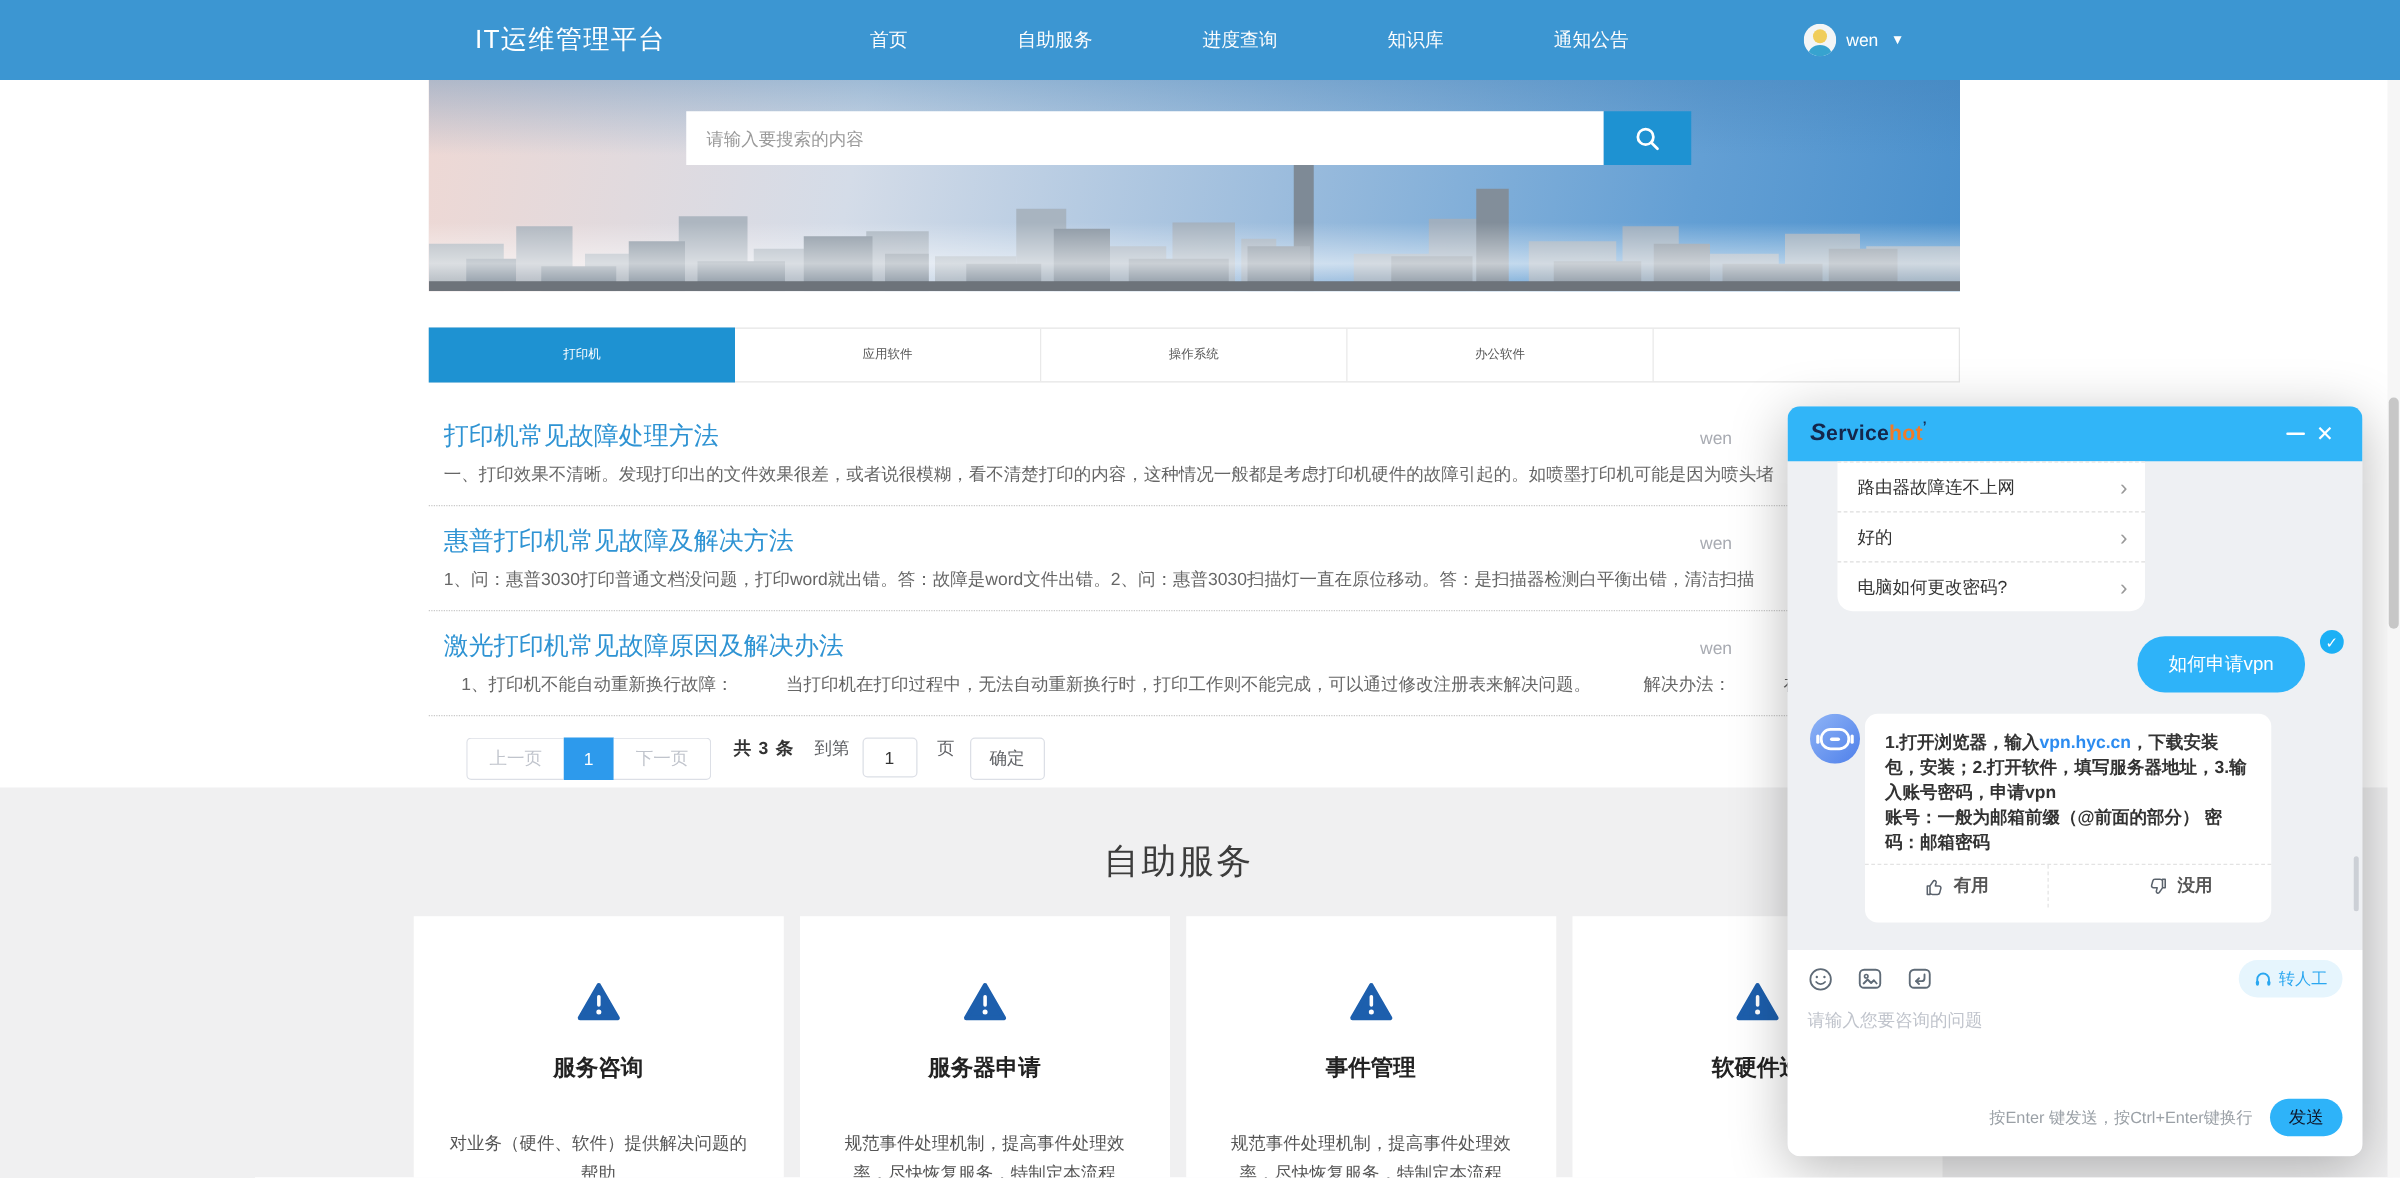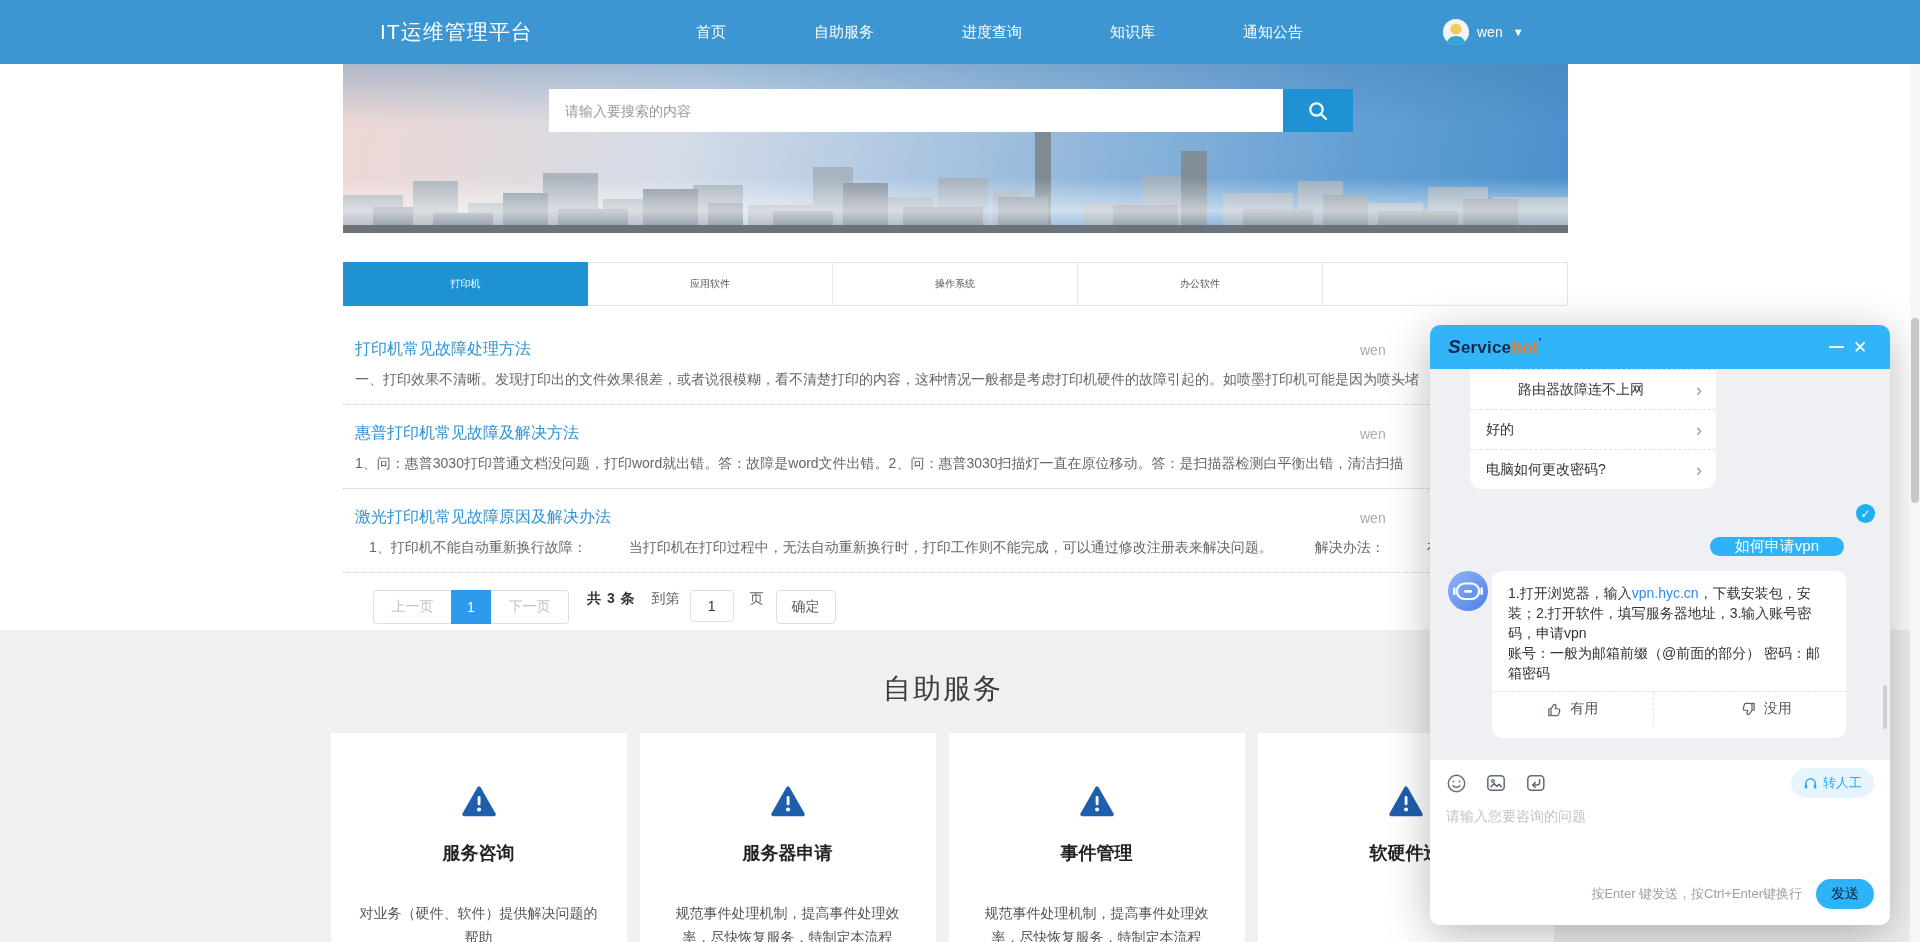--- a/index.html
+++ b/index.html
@@ -32,21 +32,21 @@
   
   .tabs{position:absolute;left:343px;top:262px;width:1225px;height:44px;background:#fff;
         border:1px solid #e5e5e5;box-sizing:border-box;display:flex;}
   .tab{width:245px;height:100%;line-height:42px;text-align:center;font-size:10px;color:#555;
        border-right:1px solid #e9e9e9;cursor:pointer;box-sizing:border-box;}
   .tab.active{background:#1e92d2;color:#fff;border-right:none;margin:-1px 0 -1px -1px;height:44px;line-height:44px;}
 
   
   .articles{position:absolute;left:343px;top:334px;width:1225px;}
   .article{position:relative;height:66px;padding:4px 0 0 12px;border-bottom:1px dotted #c9c9c9;margin-bottom:13px;}
-  .a-title{font-size:16px;line-height:22px;color:#2e93d3;text-decoration:none;cursor:pointer;}
+  .a-title{font-size:20px;line-height:22px;color:#2e93d3;text-decoration:none;cursor:pointer;}
   .a-author{position:absolute;left:1017px;top:8px;font-size:14px;color:#a8abb2;}
   .a-body{margin-top:11px;font-size:14px;color:#666;white-space:pre;overflow:hidden;width:1200px;}
 
   
   .pagination{position:absolute;left:373px;top:578px;display:flex;font-size:14px;margin-top:12px;}
   .pg-btn{height:34px;width:78px;background:#fff;border:1px solid #dcdfe6;color:#c0c4cc;font-size:14px;cursor:pointer;}
   .pg-btn.prev{border-radius:4px 0 0 4px;border-right:none;}
   .pg-btn.next{border-radius:0 4px 4px 0;border-left:none;}
   .pg-num{height:34px;width:40px;border:none;background:#2d9aec;color:#fff;font-size:14px;cursor:pointer;}
   .pg-total{margin-left:18px;font-weight:700;color:#333;letter-spacing:1px;}
@@ -78,29 +78,29 @@
   .logo .mark{color:#14264c;font-size:11px;vertical-align:top;}
   .chat-header .spacer{flex:1;}
   .win-btn{color:#fff;cursor:pointer;display:flex;align-items:center;justify-content:center;width:24px;height:24px;}
   .min-bar{display:block;width:15px;height:2px;background:#fff;border-radius:1px;}
   .close-x{font-size:17px;line-height:1;}
   .chat-body{position:relative;overflow:hidden;}
   .sugg-card{margin-left:40px;width:246px;background:#fff;border-radius:0 0 12px 12px;box-sizing:border-box;}
   .sugg-row{height:39px;display:flex;align-items:center;justify-content:space-between;padding:0 14px 0 16px;
             font-size:14px;color:#333;cursor:pointer;}
   .sugg-row + .sugg-row{border-top:1px dashed #ddd;}
-  .sugg-row:first-child{border-top:1px dashed #ddd;margin-left:32px;}
+  .sugg-row:first-child{border-top:1px dashed #ddd;}
   .sugg-chev{color:#999;font-size:18px;line-height:1;}
   .user-row{position:relative;margin-top:20px;height:42px;}
   .user-bubble{position:absolute;right:46px;top:0;background:#2eb3f9;color:#fff;font-size:15px;
-               padding:0 25px;border-radius:22px;white-space:nowrap;margin-top:28px;}
+               padding:13px 25px;border-radius:22px;white-space:nowrap;}
   .seal{position:absolute;right:15px;top:-5px;width:19px;height:19px;border-radius:50%;background:#1cb0f5;
         color:#fff;font-size:12px;display:flex;align-items:center;justify-content:center;}
   .bot-row{display:flex;margin-top:20px;padding-left:18px;gap:4px;align-items:flex-start;}
-  .bot-bubble{width:354px;background:#fff;border-radius:10px;box-sizing:border-box;padding:12px 16px 0;}
+  .bot-bubble{width:325px;background:#fff;border-radius:10px;box-sizing:border-box;padding:12px 16px 0;font-weight:bold;}
   .bot-text{font-size:14px;line-height:20px;color:#333;}
   .bot-text a{color:#2d8cf0;text-decoration:none;}
   .feedback{margin:8px -16px 12px;border-top:1px dashed #e3e3e3;height:34px;display:flex;gap:32px;}
   .fb-btn{flex:1;display:flex;align-items:center;justify-content:center;gap:7px;font-size:14px;color:#555;cursor:pointer;}
   .fb-btn:first-child{border-right:1px dashed #e3e3e3;}
   .chat-thumb{position:absolute;right:3px;top:316px;width:4px;height:44px;border-radius:2px;background:#ccd0d6;cursor:pointer;}
   .composer{position:relative;background:#fff;padding:12px 16px;box-sizing:border-box;}
   .comp-icons{display:flex;align-items:center;gap:18px;}
   .comp-icons .ico{cursor:pointer;display:flex;}
   .to-human{position:absolute;right:16px;top:8px;display:flex;align-items:center;gap:5px;background:#e6f5fd;

